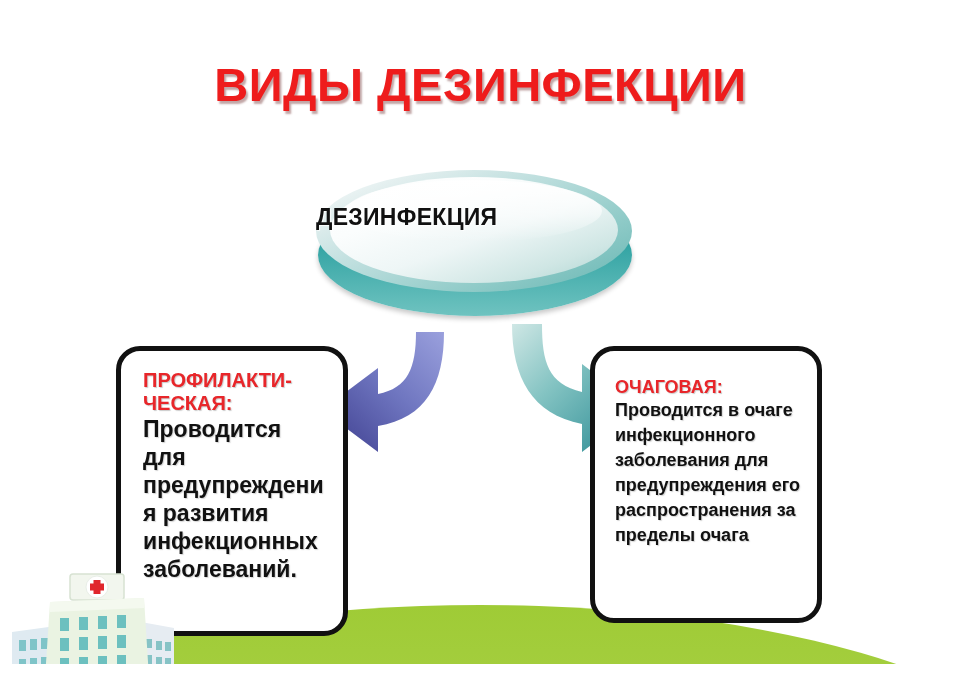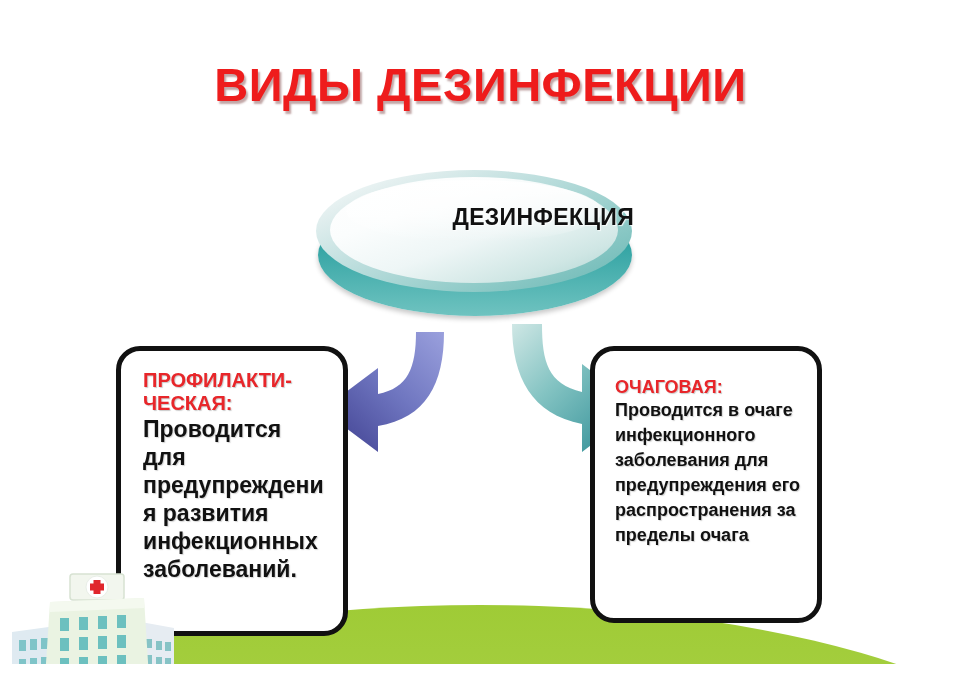--- a/index.html
+++ b/index.html
@@ -88,21 +88,21 @@
     width: 256px;
     height: 62px;
     border-radius: 50%;
     background: linear-gradient(180deg, rgba(255,255,255,0.96) 0%, rgba(255,255,255,0.55) 55%, rgba(255,255,255,0) 100%);
   }
   .disc-label {
     position: absolute;
     left: 0;
     top: 36px;
     width: 318px;
-    text-align: right;
+    text-align: left;
     font-size: 23px;
     font-weight: bold;
     color: #111111;
     letter-spacing: 0.3px;
     text-shadow: 1px 1px 1px rgba(255,255,255,0.8);
     white-space: nowrap;
   }
 
   
   .arrow-left {

